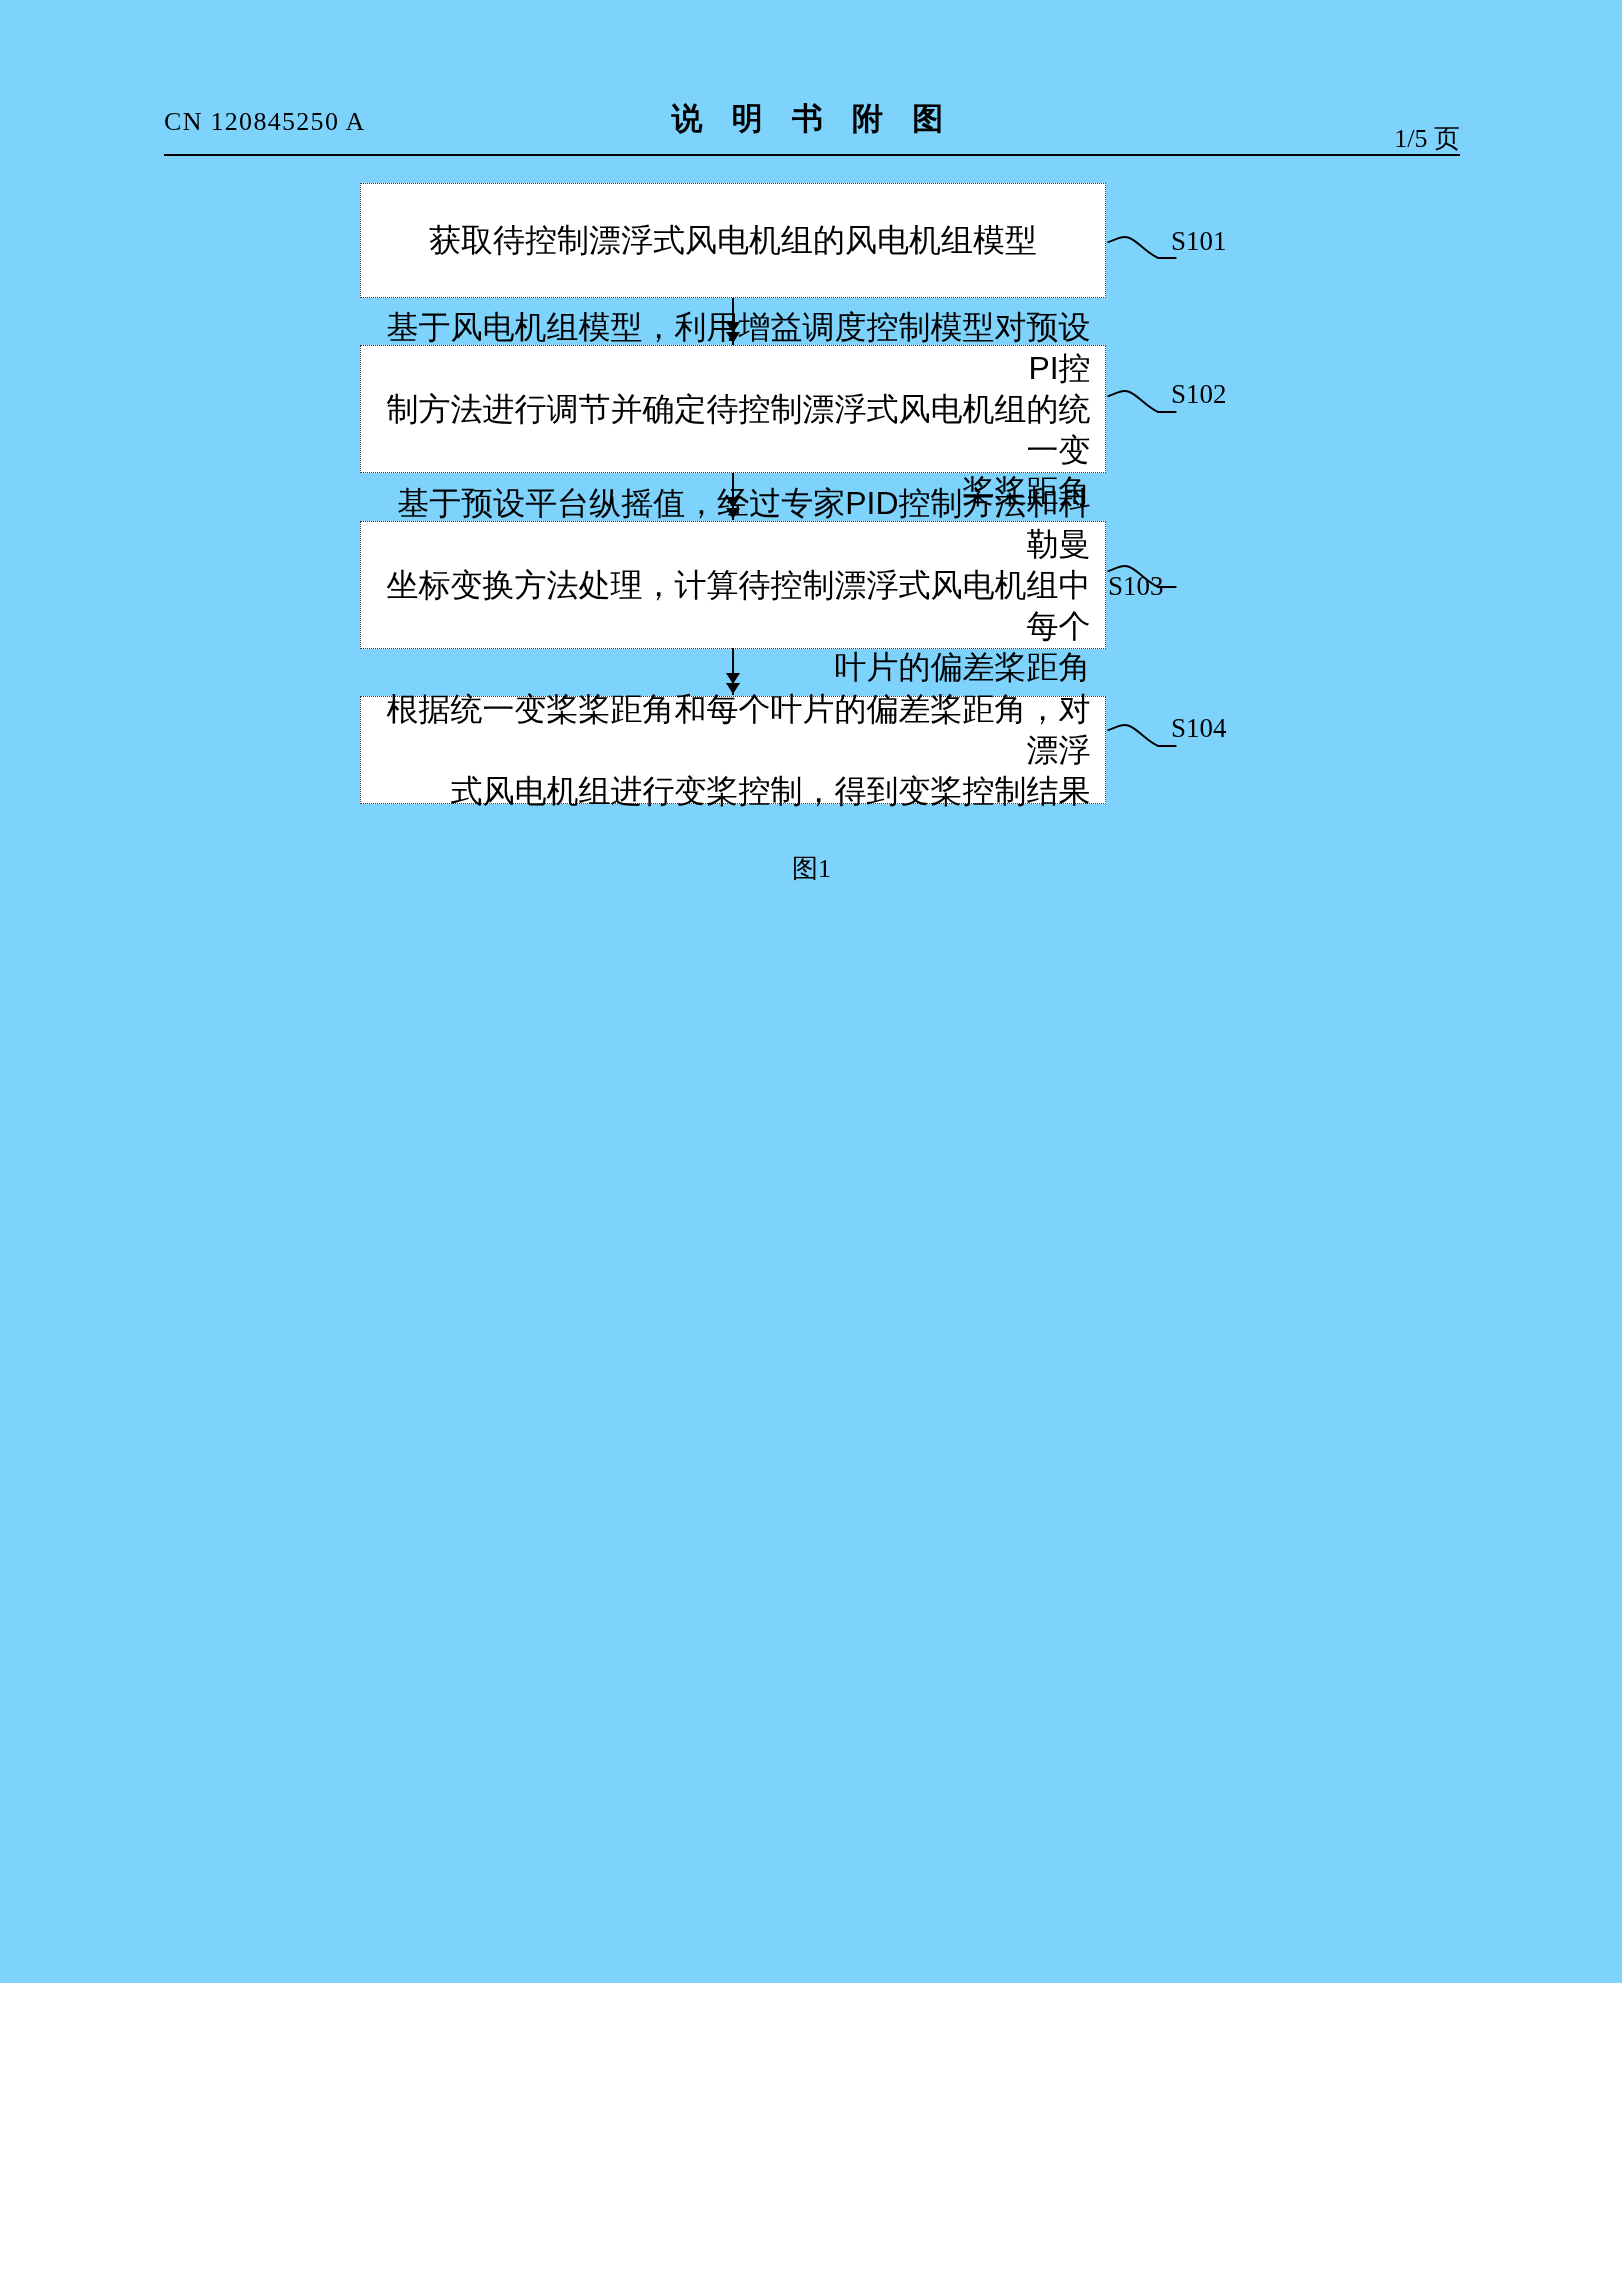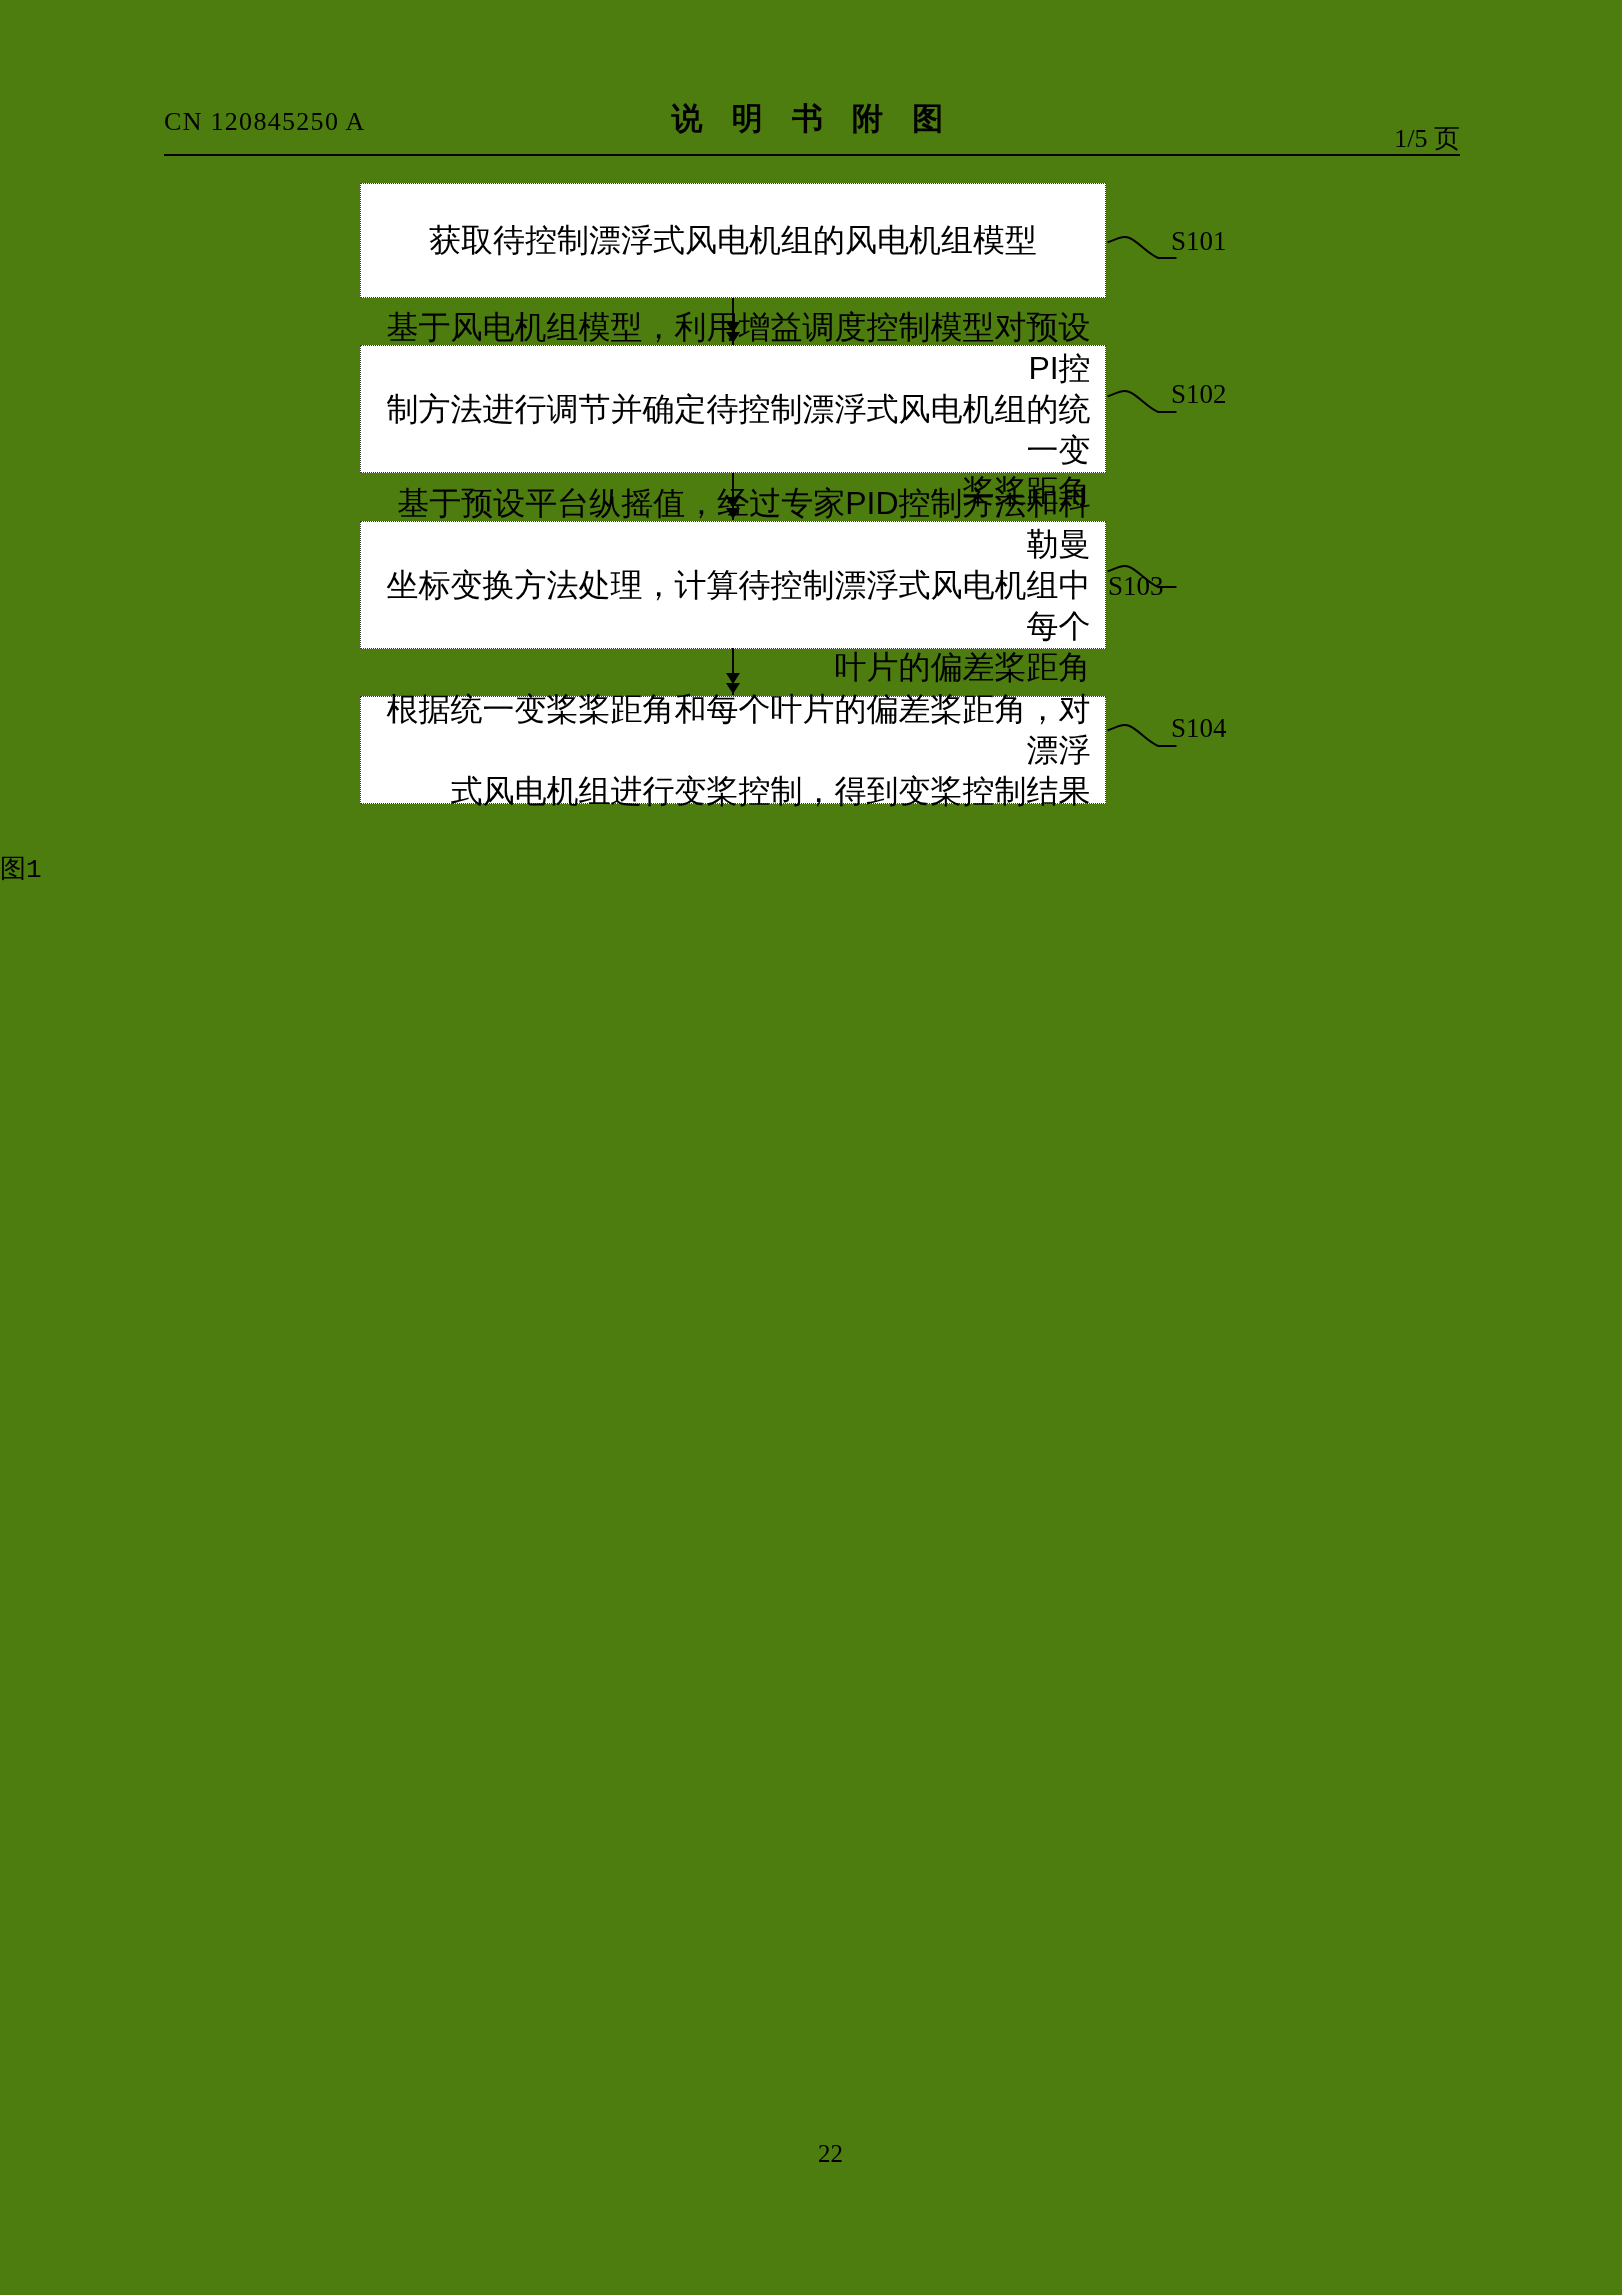--- a/index.html
+++ b/index.html
@@ -6,22 +6,22 @@
     margin: 0;
     padding: 0;
     background: #ffffff;
   }
   body {
     font-family: "Liberation Serif", serif;
   }
   .page {
     position: relative;
     width: 1623px;
-    height: 2295px;
-    background: #4d7c0f;
+    height: 1983px;
+    background: #7dd3fc;
     overflow: hidden;
   }
 
   
   .header {
     position: absolute;
     left: 164px;
     top: 98px;
     width: 1296px;
     height: 59px;
@@ -125,21 +125,22 @@
   }
   .squiggle {
     position: absolute;
   }
 
   .fig-caption {
     position: absolute;
     left: 0;
     top: 851px;
     width: 1623px;
-    font-family: Liberation Mono, monospace;
+    text-align: center;
+    font-family: Liberation Serif, serif;
     font-size: 26px;
     color: #000;
   }
 
   .page-number {
     position: absolute;
     left: 0;
     top: 2140px;
     width: 1623px;
     text-align: center;

